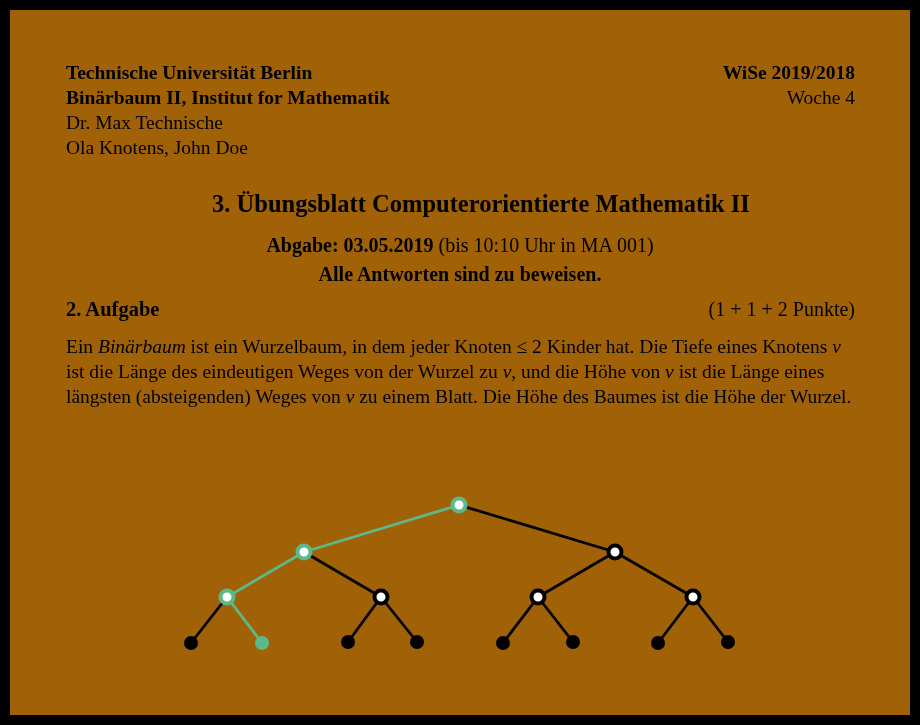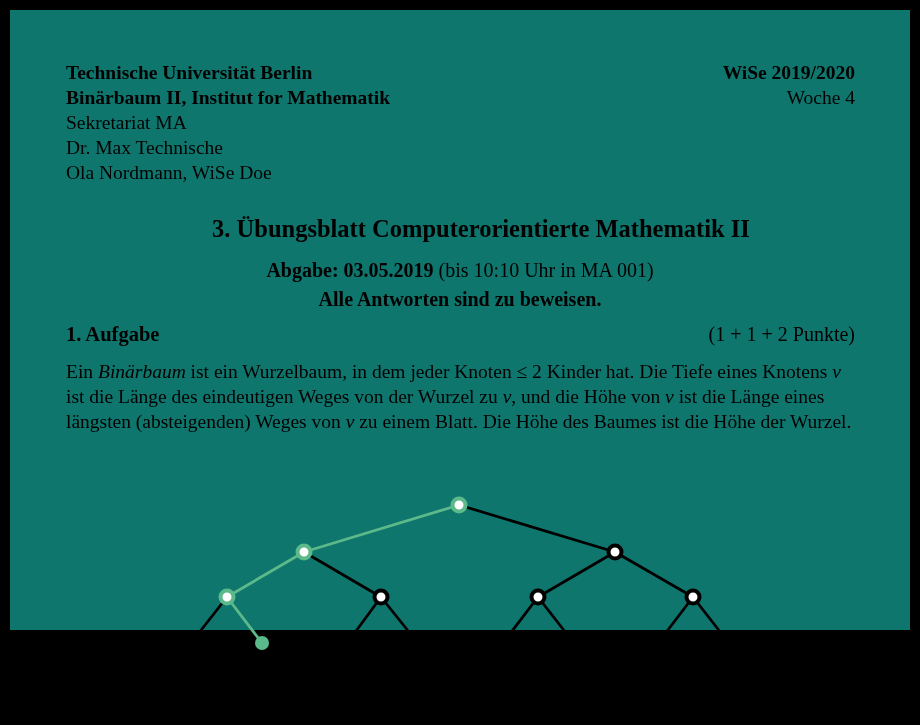--- a/index.html
+++ b/index.html
@@ -7,22 +7,22 @@
     width: 920px; height: 725px;
     background: #000;
     position: relative;
     font-family: "Liberation Serif", "DejaVu Serif", serif;
     color: #000;
     overflow: hidden;
   }
   .page {
     position: absolute;
     left: 10px; top: 10px;
-    width: 900px; height: 620px;
-    background: #0f766e;
+    width: 900px; height: 705px;
+    background: #a16207;
     box-sizing: border-box;
   }
   .header-row {
     display: flex;
     justify-content: space-between;
     align-items: flex-start;
     margin: 50px 55px 0 56px;
     font-size: 19.5px;
     line-height: 25px;
   }
@@ -75,38 +75,37 @@
 </style>
 </head>
 <body>
 
 <div class="page">
 
   <div class="header-row">
     <div class="header-left">
         <div class="hline bold">Technische Universität Berlin</div>
         <div class="hline bold">Binärbaum II, Institut for Mathematik</div>
-        <div class="hline">Sekretariat MA</div>
         <div class="hline">Dr. Max Technische</div>
-        <div class="hline">Ola Nordmann, WiSe Doe</div>
+        <div class="hline">Ola Knotens, John Doe</div>
       </div>
     <div class="header-right">
-        <div class="hline bold">WiSe 2019/2020</div>
+        <div class="hline bold">WiSe 2019/2018</div>
         <div class="hline">Woche 4</div>
       </div>
   </div>
 
   <div class="doc-title">3. Übungsblatt Computerorientierte Mathematik II</div>
 
   <div class="deadline-line"><span class="b">Abgabe: 03.05.2019</span><span> (bis 10:10 Uhr in MA 001)</span></div>
 
   <div class="notice-line">Alle Antworten sind zu beweisen.</div>
 
   <div class="exercise-row">
-    <span class="exercise-heading">1. Aufgabe</span>
+    <span class="exercise-heading">2. Aufgabe</span>
     <span class="exercise-points">(1 + 1 + 2 Punkte)</span>
   </div>
 
   <div class="exercise-body"><span>Ein </span><em>Binärbaum</em><span> ist ein Wurzelbaum, in dem jeder Knoten ≤ 2 Kinder hat. Die Tiefe eines Knotens </span><em>v</em><span> ist die Länge des eindeutigen Weges von der Wurzel zu </span><em>v</em><span>, und die Höhe von </span><em>v</em><span> ist die Länge eines längsten (absteigenden) Weges von </span><em>v</em><span> zu einem Blatt. Die Höhe des Baumes ist die Höhe der Wurzel.</span></div>
 
   <div class="tree-figure">
     <svg width="600" height="162" xmlns="http://www.w3.org/2000/svg" viewBox="160 492 600 162">
         <line x1="459" y1="505" x2="304" y2="552" stroke="#5cb98a" stroke-width="2.8" stroke-linecap="round"></line>
         <line x1="459" y1="505" x2="615" y2="552" stroke="#000000" stroke-width="2.8" stroke-linecap="round"></line>
         <line x1="304" y1="552" x2="227" y2="597" stroke="#5cb98a" stroke-width="2.8" stroke-linecap="round"></line>

